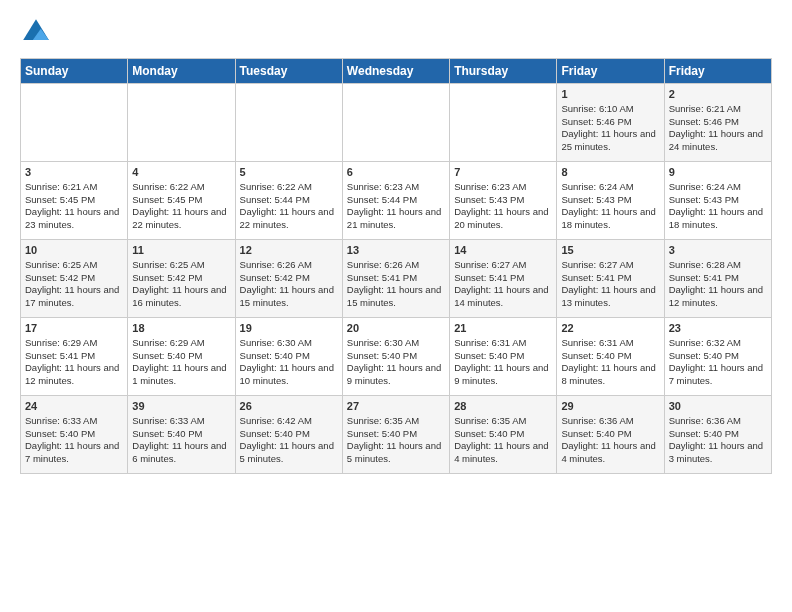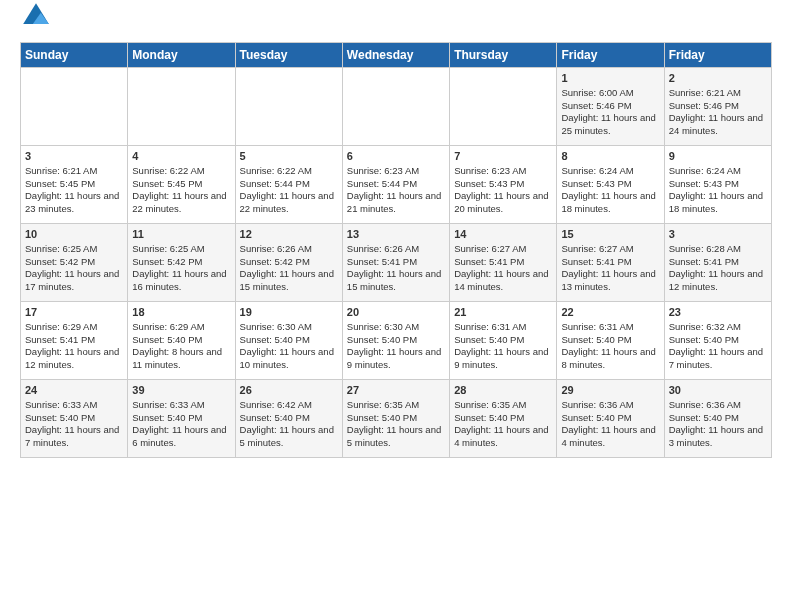--- a/index.html
+++ b/index.html
@@ -6,21 +6,21 @@
     body {
       font-family: Arial, sans-serif;
       background: #fff;
       width: 792px;
       height: 612px;
       overflow: hidden;
     }
     .page {
       width: 792px;
       height: 612px;
-      padding: 0 20px 10px 20px;
+      padding: 16px 20px 10px 20px;
     }
     .header {
       display: flex;
       justify-content: space-between;
       align-items: flex-start;
       margin-bottom: 10px;
     }
     .logo {
       display: flex;
       align-items: center;
@@ -139,21 +139,21 @@
     </thead>
     <tbody id="calendar-body">
     <tr class="row-odd">
           <td class="empty">&nbsp;</td>
           <td class="empty">&nbsp;</td>
           <td class="empty">&nbsp;</td>
           <td class="empty">&nbsp;</td>
           <td class="empty">&nbsp;</td>
           <td>
             <span class="day-num">1</span>
-            <div>Sunrise: 6:00 AM</div>
+            <div>Sunrise: 6:10 AM</div>
             <div>Sunset: 5:46 PM</div>
             <div>Daylight: 11 hours and 25 minutes.</div>
           </td>
           <td>
             <span class="day-num">2</span>
             <div>Sunrise: 6:21 AM</div>
             <div>Sunset: 5:46 PM</div>
             <div>Daylight: 11 hours and 24 minutes.</div>
           </td>
         </tr>
@@ -249,21 +249,21 @@
           <td>
             <span class="day-num">17</span>
             <div>Sunrise: 6:29 AM</div>
             <div>Sunset: 5:41 PM</div>
             <div>Daylight: 11 hours and 12 minutes.</div>
           </td>
           <td>
             <span class="day-num">18</span>
             <div>Sunrise: 6:29 AM</div>
             <div>Sunset: 5:40 PM</div>
-            <div>Daylight: 8 hours and 11 minutes.</div>
+            <div>Daylight: 11 hours and 1 minutes.</div>
           </td>
           <td>
             <span class="day-num">19</span>
             <div>Sunrise: 6:30 AM</div>
             <div>Sunset: 5:40 PM</div>
             <div>Daylight: 11 hours and 10 minutes.</div>
           </td>
           <td>
             <span class="day-num">20</span>
             <div>Sunrise: 6:30 AM</div>

